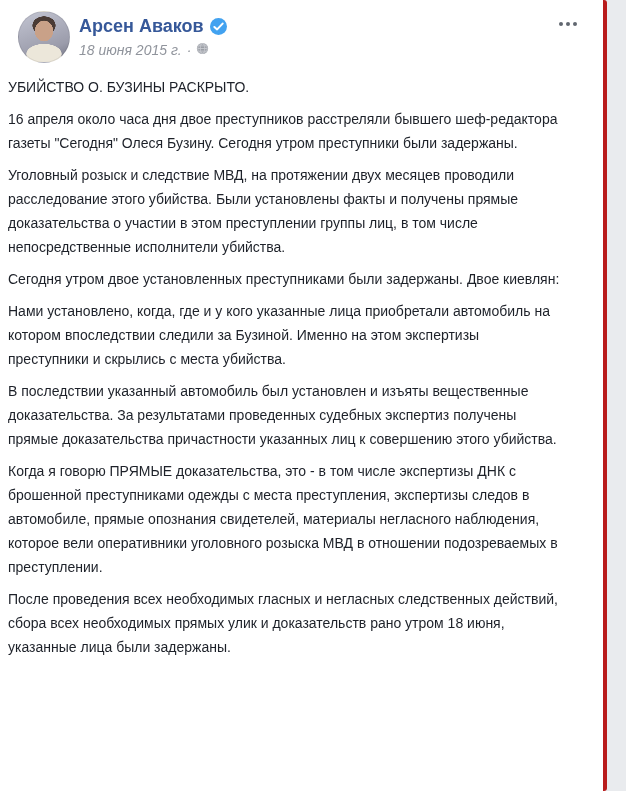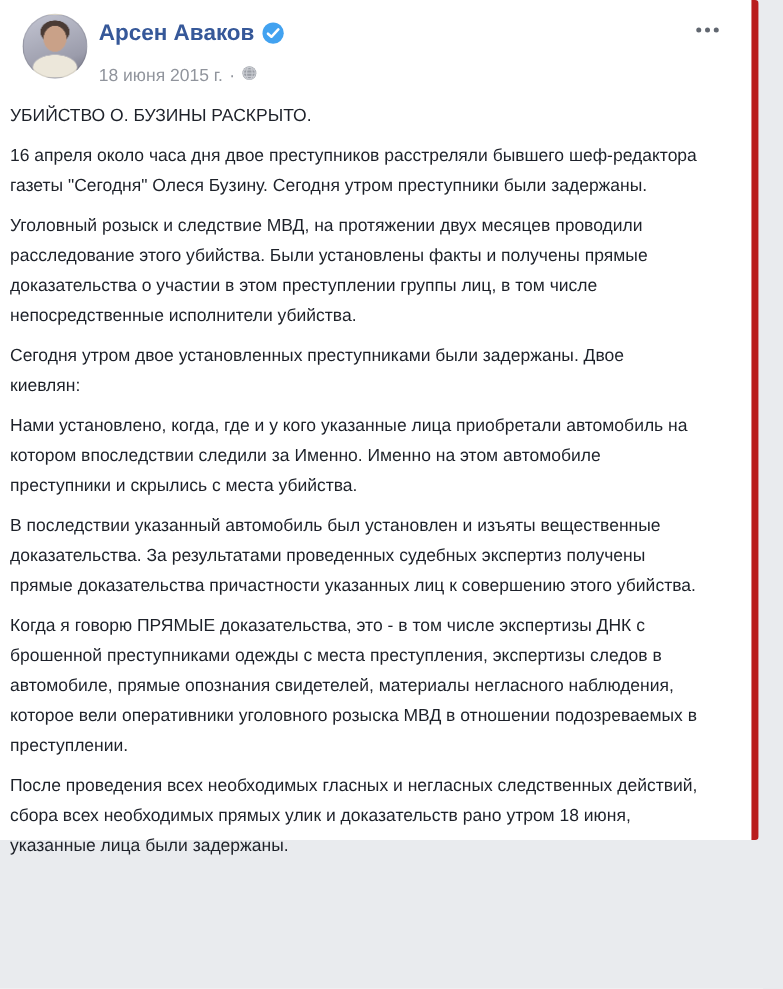--- a/index.html
+++ b/index.html
@@ -4,23 +4,23 @@
 <style>
   html, body { margin: 0; padding: 0; }
   body {
     width: 626px; height: 791px;
     background: #e9ebee;
     font-family: "Liberation Sans", "DejaVu Sans", sans-serif;
     overflow: hidden;
   }
   .post-card {
     position: absolute; left: 0; top: 0;
-    width: 607px; height: 672px;
+    width: 607px; height: 791px;
     background: #ffffff;
-    border-right: 6px solid #b91c1c;
+    border-right: 4px solid #b91c1c;
     border-radius: 0 3px 3px 0;
     box-sizing: border-box;
   }
   
   .post-header {
     display: flex; align-items: flex-start;
     padding: 11px 12px 0 18px;
     position: relative;
   }
   .avatar {
@@ -40,22 +40,22 @@
     color: #365899; font-size: 18px; font-weight: bold;
     text-decoration: none; line-height: 22px; cursor: pointer;
   }
   .verified-badge {
     width: 17px; height: 17px; border-radius: 50%;
     background: #42a2f0; margin-left: 6px;
     display: inline-flex; align-items: center; justify-content: center;
   }
   .verified-badge svg { display: block; }
   .date-row {
-    margin-top: 15px; color: #90949c; font-size: 14px; line-height: 16px;
-    display: flex; align-items: flex-end;
+    margin-top: 5px; color: #90949c; font-size: 14px; line-height: 16px;
+    display: flex; align-items: flex-end; font-style: italic;
   }
   .date-link { color: #90949c; text-decoration: none; cursor: pointer; }
   .dot-sep { margin: 0 5px; }
   .globe-icon { display: inline-block; opacity: .9; }
   .more-btn {
     position: absolute; right: 22px; top: 18px;
     border: none; background: none; padding: 4px; cursor: pointer;
     line-height: 0;
   }
   .more-btn .dot {
@@ -110,19 +110,19 @@
     <button class="more-btn" aria-label="More options">
       <span class="dot"></span><span class="dot"></span><span class="dot"></span>
     </button>
   </div>
 
   <div class="post-body">
     <p class="post-text">УБИЙСТВО О. БУЗИНЫ РАСКРЫТО.</p>
     <p class="post-text">16 апреля около часа дня двое преступников расстреляли бывшего шеф-редактора газеты "Сегодня" Олеся Бузину. Сегодня утром преступники были задержаны.</p>
     <p class="post-text">Уголовный розыск и следствие МВД, на протяжении двух месяцев проводили расследование этого убийства. Были установлены факты и получены прямые доказательства о участии в этом преступлении группы лиц, в том числе непосредственные исполнители убийства.</p>
     <p class="post-text">Сегодня утром двое установленных преступниками были задержаны. Двое киевлян:</p>
-    <p class="post-text">Нами установлено, когда, где и у кого указанные лица приобретали автомобиль на котором впоследствии следили за Именно. Именно на этом автомобиле преступники и скрылись с места убийства.</p>
+    <p class="post-text">Нами установлено, когда, где и у кого указанные лица приобретали автомобиль на котором впоследствии следили за Бузиной. Именно на этом экспертизы преступники и скрылись с места убийства.</p>
     <p class="post-text">В последствии указанный автомобиль был установлен и изъяты вещественные доказательства. За результатами проведенных судебных экспертиз получены прямые доказательства причастности указанных лиц к совершению этого убийства.</p>
     <p class="post-text">Когда я говорю ПРЯМЫЕ доказательства, это - в том числе экспертизы ДНК с брошенной преступниками одежды с места преступления, экспертизы следов в автомобиле, прямые опознания свидетелей, материалы негласного наблюдения, которое вели оперативники уголовного розыска МВД в отношении подозреваемых в преступлении.</p>
     <p class="post-text">После проведения всех необходимых гласных и негласных следственных действий, сбора всех необходимых прямых улик и доказательств рано утром 18 июня, указанные лица были задержаны.</p>
   </div>
 
 </div>
 
 </body></html>

